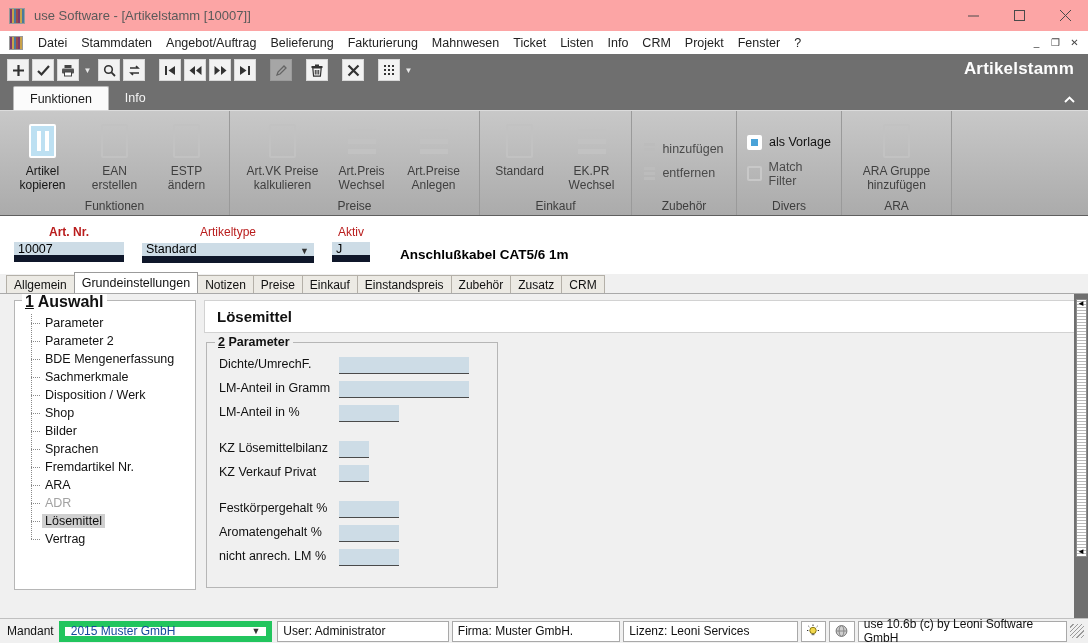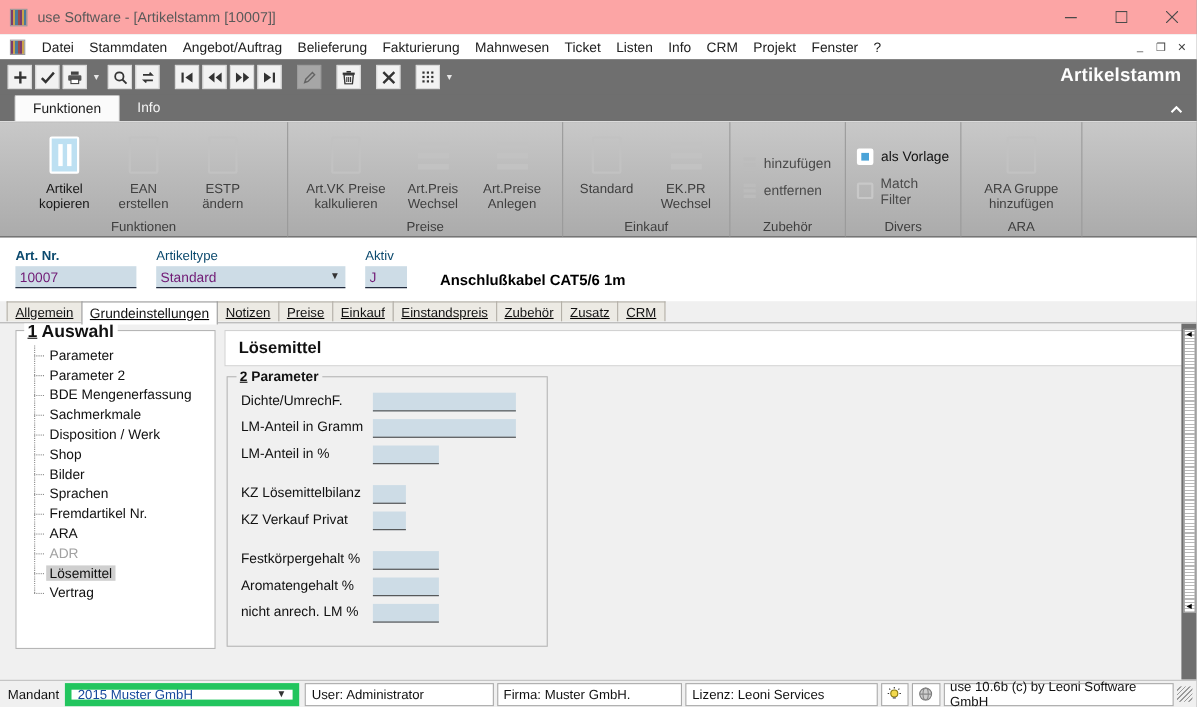--- a/index.html
+++ b/index.html
@@ -179,46 +179,45 @@
   
   .docarea {
     flex: 1; display: flex; flex-direction: column;
     background: #f0f0f0; position: relative; overflow: hidden;
   }
   .headerfields {
     background: #ffffff; padding: 9px 0 0 14px; flex: none;
     height: 58px; display: flex; align-items: flex-start;
   }
   .hf { display: flex; flex-direction: column; margin-right: 18px; }
-  .hf-label { font-size: 12px; color: #0c4a6e; margin-bottom: 3px; }
+  .hf-label { font-size: 12px; color: #b91c1c; margin-bottom: 3px; text-align: center; }
   .hf-label.bold { font-weight: bold; }
   .field {
-    background: #cddce6; border: none; border-bottom: 1px solid #0f172a;
+    background: #cddce6; border: none; border-bottom: 7px solid #0f172a;
     height: 20px; font-family: "Liberation Sans", sans-serif;
-    font-size: 12.5px; color: #701a75; padding: 0 4px; outline: none;
+    font-size: 12.5px; color: #000000; padding: 0 4px; outline: none;
   }
   .field.w1 { width: 110px; }
   .field.w2 { width: 172px; padding-right: 18px; }
   .field.w3 { width: 38px; }
   .selwrap { position: relative; }
   .selwrap .chev {
     position: absolute; right: 5px; top: 4px; pointer-events: none;
     color: #333; font-size: 9px;
   }
   .doc-title {
     font-size: 13.5px; font-weight: bold; color: #000;
     margin-left: 12px; margin-top: 22px;
   }
 
   
   .tabstrip {
-    display: flex; height: 20px;
+    display: flex; align-items: flex-end; height: 20px;
     background: #f0f0f0; padding-left: 6px; flex: none;
     border-bottom: 1px solid #a9a9a9;
-    text-decoration: underline;
   }
   .dtab {
     height: 18px; padding: 0 7px; font-size: 12px; color: #111;
     display: flex; align-items: center;
     background: #eceae4; border: 1px solid #b4b0a8;
     border-bottom: none; margin-right: -1px;
   }
   .dtab.active {
     background: #ffffff; height: 21px; font-size: 12.5px;
     border-color: #9b9b9b; position: relative; z-index: 2;
@@ -493,21 +492,21 @@
     <div class="rtab">Info</div>
     <div class="collapse-btn">
       <svg width="11" height="7" viewBox="0 0 11 7">
           <path d="M1 6l4.5-4.5L10 6" stroke="#fff" stroke-width="1.9" fill="none"></path>
         </svg>
     </div>
   </div>
 
   <div class="ribbon">
 
-    <div class="rgroup" style="width:262px">
+    <div class="rgroup" style="width:230px">
       <div class="rgroup-items">
         <div class="rbtn enabled selected">
           <div class="glyph">
             <div class="glyph-box" style="background:#bde0f2;border-color:#ffffff">
               <div class="bar-v"></div>
                 <div class="bar-v"></div>
             </div>
           </div>
           <div class="lbl">Artikel
 kopieren</div>

